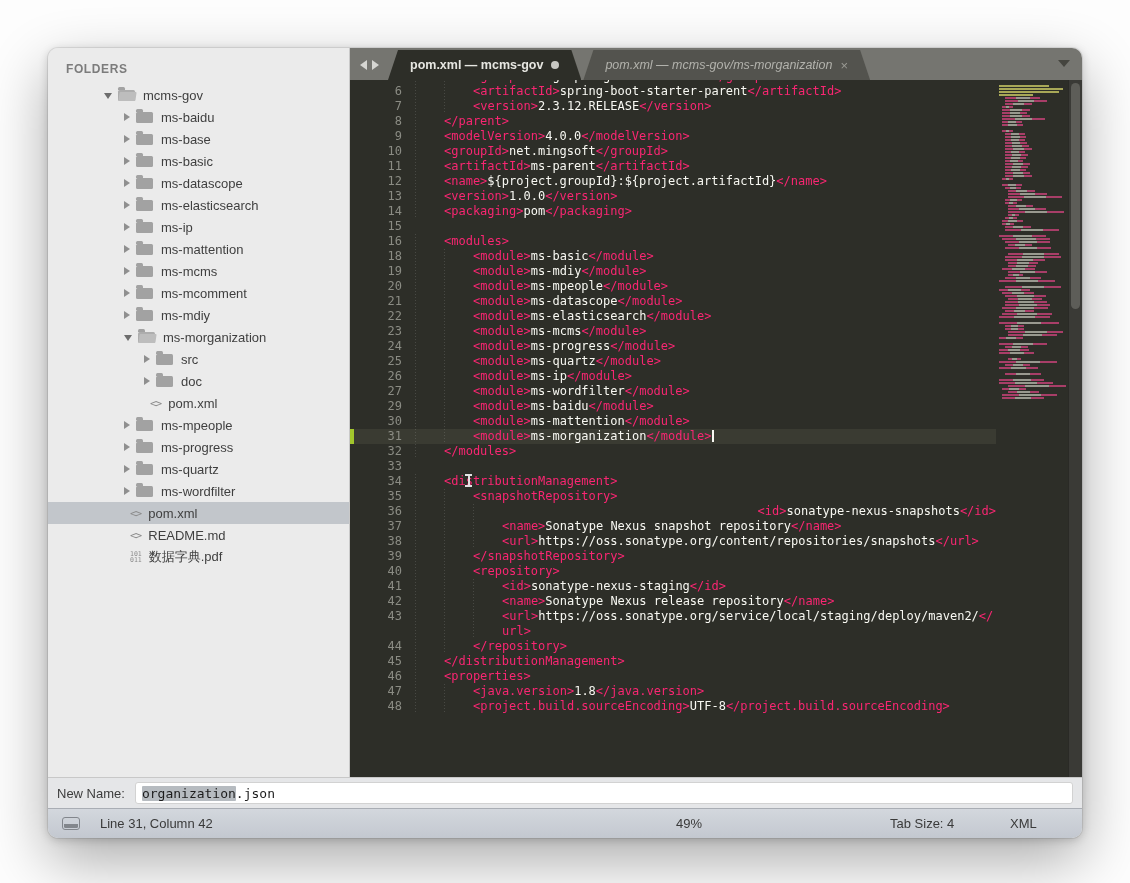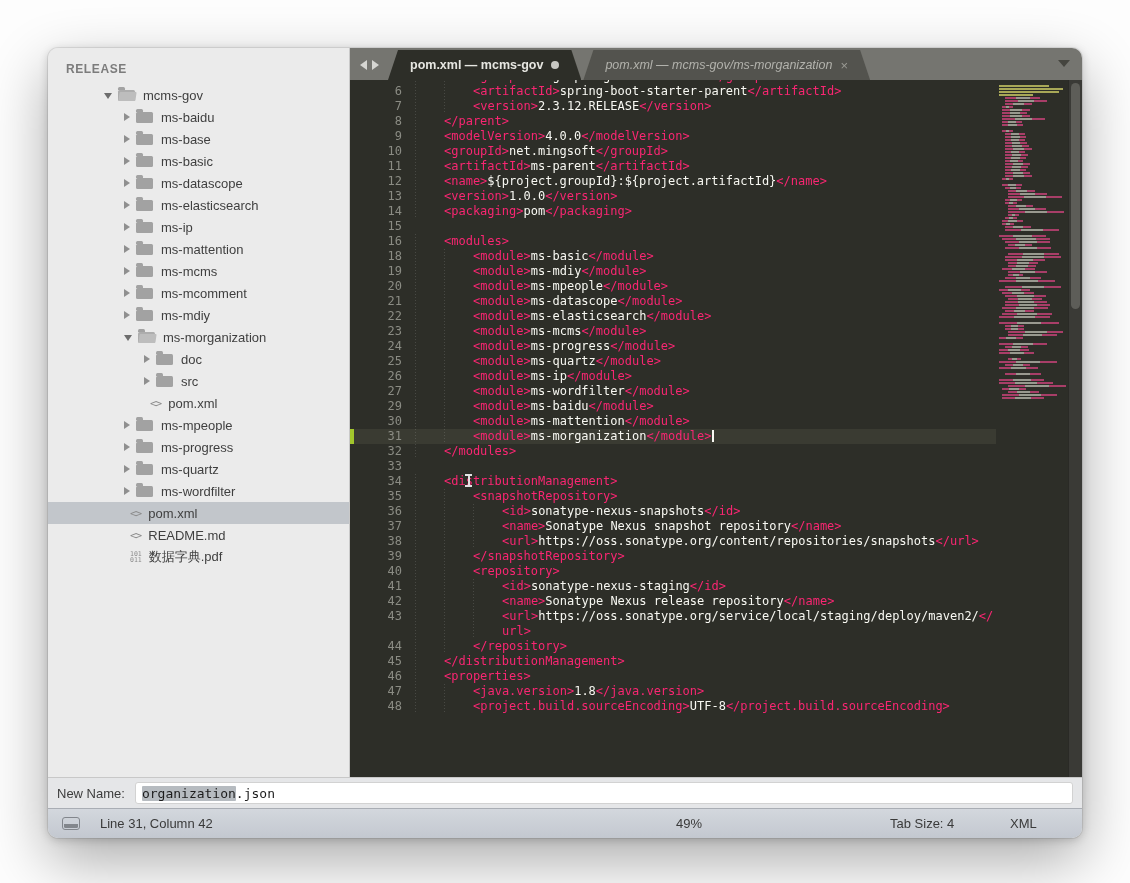--- a/index.html
+++ b/index.html
@@ -95,21 +95,21 @@
   .st-syntax{ position:absolute; left:962px; top:7px; }
 </style>
 </head>
 <body>
 
 <div class="window">
 
 
   <div class="main">
     <div class="sidebar">
-      <div class="folders-header">RELEASE</div>
+      <div class="folders-header">FOLDERS</div>
       <div id="tree">
           <div class="tree-row" style="padding-left: 56px;">
             <div class="tri open"></div>
             <div class="folder-ic open"></div>
             <span>mcms-gov</span>
           </div>
           <div class="tree-row" style="padding-left: 76px;">
             <div class="tri"></div>
             <div class="folder-ic"></div>
             <span>ms-baidu</span>
@@ -160,26 +160,26 @@
             <span>ms-mdiy</span>
           </div>
           <div class="tree-row" style="padding-left: 76px;">
             <div class="tri open"></div>
             <div class="folder-ic open"></div>
             <span>ms-morganization</span>
           </div>
           <div class="tree-row" style="padding-left: 96px;">
             <div class="tri"></div>
             <div class="folder-ic"></div>
+            <span>src</span>
+          </div>
+          <div class="tree-row" style="padding-left: 96px;">
+            <div class="tri"></div>
+            <div class="folder-ic"></div>
             <span>doc</span>
-          </div>
-          <div class="tree-row" style="padding-left: 96px;">
-            <div class="tri"></div>
-            <div class="folder-ic"></div>
-            <span>src</span>
           </div>
           <div class="tree-row" style="padding-left: 102px;">
             <div class="code-ic">&lt;&gt;</div>
             <span>pom.xml</span>
           </div>
           <div class="tree-row" style="padding-left: 76px;">
             <div class="tri"></div>
             <div class="folder-ic"></div>
             <span>ms-mpeople</span>
           </div>
@@ -255,21 +255,21 @@
               <div class="code-row"><div class="lnum">25</div><div class="lcode" style="padding-left: 67px;"><div class="guide" style="left: 9px;"></div><div class="guide" style="left: 38px;"></div><span class="tok-p">&lt;module&gt;</span><span class="tok-w">ms-quartz</span><span class="tok-p">&lt;/module&gt;</span></div></div>
               <div class="code-row"><div class="lnum">26</div><div class="lcode" style="padding-left: 67px;"><div class="guide" style="left: 9px;"></div><div class="guide" style="left: 38px;"></div><span class="tok-p">&lt;module&gt;</span><span class="tok-w">ms-ip</span><span class="tok-p">&lt;/module&gt;</span></div></div>
               <div class="code-row"><div class="lnum">27</div><div class="lcode" style="padding-left: 67px;"><div class="guide" style="left: 9px;"></div><div class="guide" style="left: 38px;"></div><span class="tok-p">&lt;module&gt;</span><span class="tok-w">ms-wordfilter</span><span class="tok-p">&lt;/module&gt;</span></div></div>
               <div class="code-row"><div class="lnum">29</div><div class="lcode" style="padding-left: 67px;"><div class="guide" style="left: 9px;"></div><div class="guide" style="left: 38px;"></div><span class="tok-p">&lt;module&gt;</span><span class="tok-w">ms-baidu</span><span class="tok-p">&lt;/module&gt;</span></div></div>
               <div class="code-row"><div class="lnum">30</div><div class="lcode" style="padding-left: 67px;"><div class="guide" style="left: 9px;"></div><div class="guide" style="left: 38px;"></div><span class="tok-p">&lt;module&gt;</span><span class="tok-w">ms-mattention</span><span class="tok-p">&lt;/module&gt;</span></div></div>
               <div class="code-row hl"><div class="mod-mark"></div><div class="lnum">31</div><div class="lcode" style="padding-left: 67px;"><div class="guide" style="left: 9px;"></div><div class="guide" style="left: 38px;"></div><span class="tok-p">&lt;module&gt;</span><span class="tok-w">ms-morganization</span><span class="tok-p">&lt;/module&gt;</span><span class="caret"></span></div></div>
               <div class="code-row"><div class="lnum">32</div><div class="lcode" style="padding-left: 38px;"><div class="guide" style="left: 9px;"></div><span class="tok-p">&lt;/modules&gt;</span></div></div>
               <div class="code-row"><div class="lnum">33</div><div class="lcode" style="padding-left: 9px;"></div></div>
               <div class="code-row"><div class="lnum">34</div><div class="lcode" style="padding-left: 38px;"><div class="guide" style="left: 9px;"></div><span class="tok-p">&lt;distributionManagement&gt;</span></div></div>
               <div class="code-row"><div class="lnum">35</div><div class="lcode" style="padding-left: 67px;"><div class="guide" style="left: 9px;"></div><div class="guide" style="left: 38px;"></div><span class="tok-p">&lt;snapshotRepository&gt;</span></div></div>
-              <div class="code-row"><div class="lnum">36</div><div class="lcode" style="padding-left: 96px;"><div class="guide" style="left: 9px;"></div><div class="guide" style="left: 38px;"></div><div class="guide" style="left: 67px;"></div><span class="tok-p">&lt;id&gt;</span><span class="tok-w">sonatype-nexus-snapshots</span><span class="tok-p">&lt;/id&gt;</span></div></div>
+              <div class="code-row"><div class="lnum">36</div><div class="lcode" style="padding-left: 96px; text-align: right;"><div class="guide" style="left: 9px;"></div><div class="guide" style="left: 38px;"></div><div class="guide" style="left: 67px;"></div><span class="tok-p">&lt;id&gt;</span><span class="tok-w">sonatype-nexus-snapshots</span><span class="tok-p">&lt;/id&gt;</span></div></div>
               <div class="code-row"><div class="lnum">37</div><div class="lcode" style="padding-left: 96px;"><div class="guide" style="left: 9px;"></div><div class="guide" style="left: 38px;"></div><div class="guide" style="left: 67px;"></div><span class="tok-p">&lt;name&gt;</span><span class="tok-w">Sonatype Nexus snapshot repository</span><span class="tok-p">&lt;/name&gt;</span></div></div>
               <div class="code-row"><div class="lnum">38</div><div class="lcode" style="padding-left: 96px;"><div class="guide" style="left: 9px;"></div><div class="guide" style="left: 38px;"></div><div class="guide" style="left: 67px;"></div><span class="tok-p">&lt;url&gt;</span><span class="tok-w">https://oss.sonatype.org/content/repositories/snapshots</span><span class="tok-p">&lt;/url&gt;</span></div></div>
               <div class="code-row"><div class="lnum">39</div><div class="lcode" style="padding-left: 67px;"><div class="guide" style="left: 9px;"></div><div class="guide" style="left: 38px;"></div><span class="tok-p">&lt;/snapshotRepository&gt;</span></div></div>
               <div class="code-row"><div class="lnum">40</div><div class="lcode" style="padding-left: 67px;"><div class="guide" style="left: 9px;"></div><div class="guide" style="left: 38px;"></div><span class="tok-p">&lt;repository&gt;</span></div></div>
               <div class="code-row"><div class="lnum">41</div><div class="lcode" style="padding-left: 96px;"><div class="guide" style="left: 9px;"></div><div class="guide" style="left: 38px;"></div><div class="guide" style="left: 67px;"></div><span class="tok-p">&lt;id&gt;</span><span class="tok-w">sonatype-nexus-staging</span><span class="tok-p">&lt;/id&gt;</span></div></div>
               <div class="code-row"><div class="lnum">42</div><div class="lcode" style="padding-left: 96px;"><div class="guide" style="left: 9px;"></div><div class="guide" style="left: 38px;"></div><div class="guide" style="left: 67px;"></div><span class="tok-p">&lt;name&gt;</span><span class="tok-w">Sonatype Nexus release repository</span><span class="tok-p">&lt;/name&gt;</span></div></div>
               <div class="code-row"><div class="lnum">43</div><div class="lcode" style="padding-left: 96px;"><div class="guide" style="left: 9px;"></div><div class="guide" style="left: 38px;"></div><div class="guide" style="left: 67px;"></div><span class="tok-p">&lt;url&gt;</span><span class="tok-w">https://oss.sonatype.org/service/local/staging/deploy/maven2/</span><span class="tok-p">&lt;/</span></div></div>
               <div class="code-row"><div class="lnum"></div><div class="lcode" style="padding-left: 96px;"><div class="guide" style="left: 9px;"></div><div class="guide" style="left: 38px;"></div><div class="guide" style="left: 67px;"></div><span class="tok-p">url&gt;</span></div></div>
               <div class="code-row"><div class="lnum">44</div><div class="lcode" style="padding-left: 67px;"><div class="guide" style="left: 9px;"></div><div class="guide" style="left: 38px;"></div><span class="tok-p">&lt;/repository&gt;</span></div></div>
               <div class="code-row"><div class="lnum">45</div><div class="lcode" style="padding-left: 38px;"><div class="guide" style="left: 9px;"></div><span class="tok-p">&lt;/distributionManagement&gt;</span></div></div>

